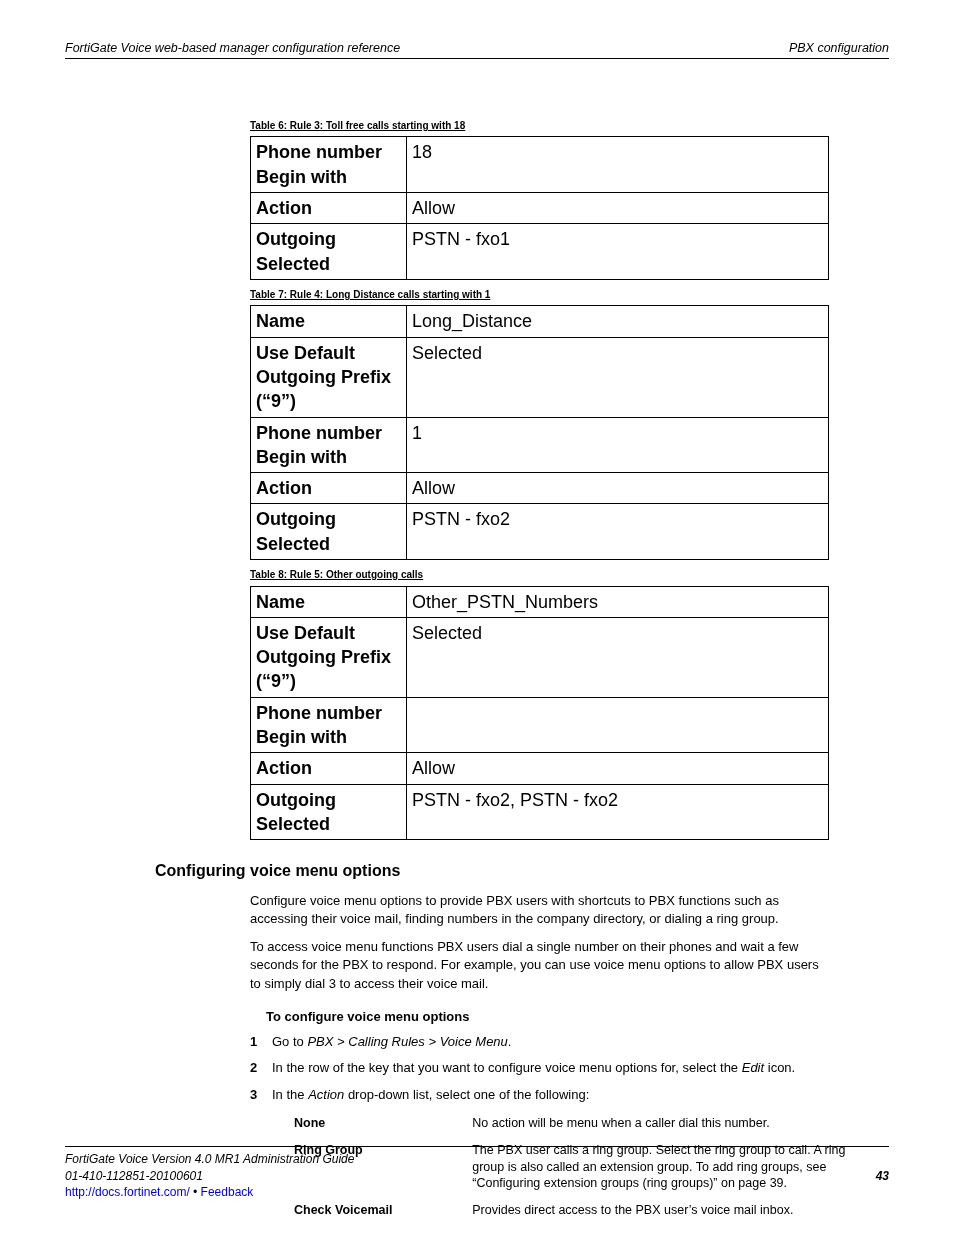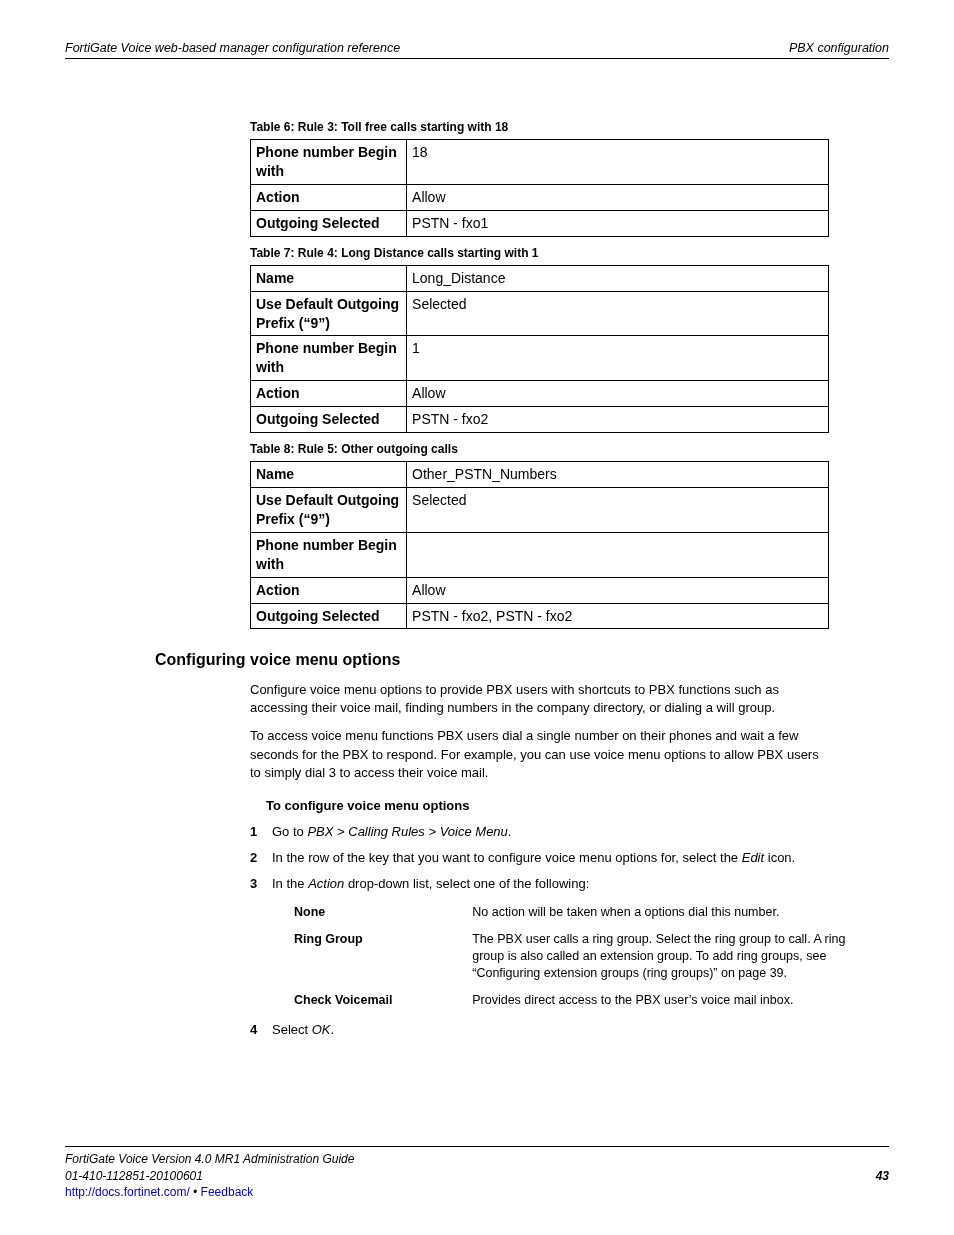--- a/index.html
+++ b/index.html
@@ -22,32 +22,33 @@
     border-bottom: 1px solid #000;
     padding-bottom: 1px;
     margin-bottom: 60px;
   }
   .content {
     margin-left: 185px;
     margin-right: 60px;
   }
   .tbl-caption {
     font-weight: bold;
-    font-size: 12px;
+    font-size: 10px;
     margin: 8px 0 4px 0;
+    text-decoration: underline;
   }
   table.cfg {
     border-collapse: collapse;
     width: 100%;
     margin-bottom: 8px;
   }
   table.cfg td {
     border: 1px solid #000;
     padding: 3px 5px;
-    font-size: 14px;
+    font-size: 18px;
     vertical-align: top;
   }
   table.cfg td:first-child {
     font-weight: bold;
     width: 27%;
   }
   h2.section {
     font-size: 16px;
     font-weight: bold;
     margin: 20px 0 10px -95px;
@@ -187,33 +188,33 @@
           <td>Allow</td>
         </tr>
     <tr>
           <td>Outgoing Selected</td>
           <td>PSTN - fxo2, PSTN - fxo2</td>
         </tr>
   </tbody>
     </table>
 
   <h2 class="section">Configuring voice menu options</h2>
-  <p class="body">Configure voice menu options to provide PBX users with shortcuts to PBX functions such as accessing their voice mail, finding numbers in the company directory, or dialing a will group.</p>
+  <p class="body">Configure voice menu options to provide PBX users with shortcuts to PBX functions such as accessing their voice mail, finding numbers in the company directory, or dialing a ring group.</p>
   <p class="body">To access voice menu functions PBX users dial a single number on their phones and wait a few seconds for the PBX to respond. For example, you can use voice menu options to allow PBX users to simply dial 3 to access their voice mail.</p>
   <p class="sub-h">To configure voice menu options</p>
 
   <ol class="steps">
     <li><span>Go to </span><span class="italic">PBX &gt; Calling Rules &gt; Voice Menu</span><span>.</span></li>
     <li><span>In the row of the key that you want to configure voice menu options for, select the </span><span class="italic">Edit</span><span> icon.</span></li>
     <li><span>In the </span><span class="italic">Action</span><span> drop-down list, select one of the following:</span>
       <table class="defs">
         <tbody>
             <tr>
               <td>None</td>
-              <td>No action will be taken when a options dial this number.</td>
+              <td>No action will be menu when a caller dial this number.</td>
             </tr>
         <tr>
               <td>Ring Group</td>
               <td><span>The PBX user calls a ring group. Select the ring group to call. A ring group is also called an extension group. To add ring groups, see </span><a class="link">“Configuring extension groups (ring groups)” on page 39</a><span>.</span></td>
             </tr>
         <tr>
               <td>Check Voicemail</td>
               <td>Provides direct access to the PBX user’s voice mail inbox.</td>
             </tr>
       </tbody>

